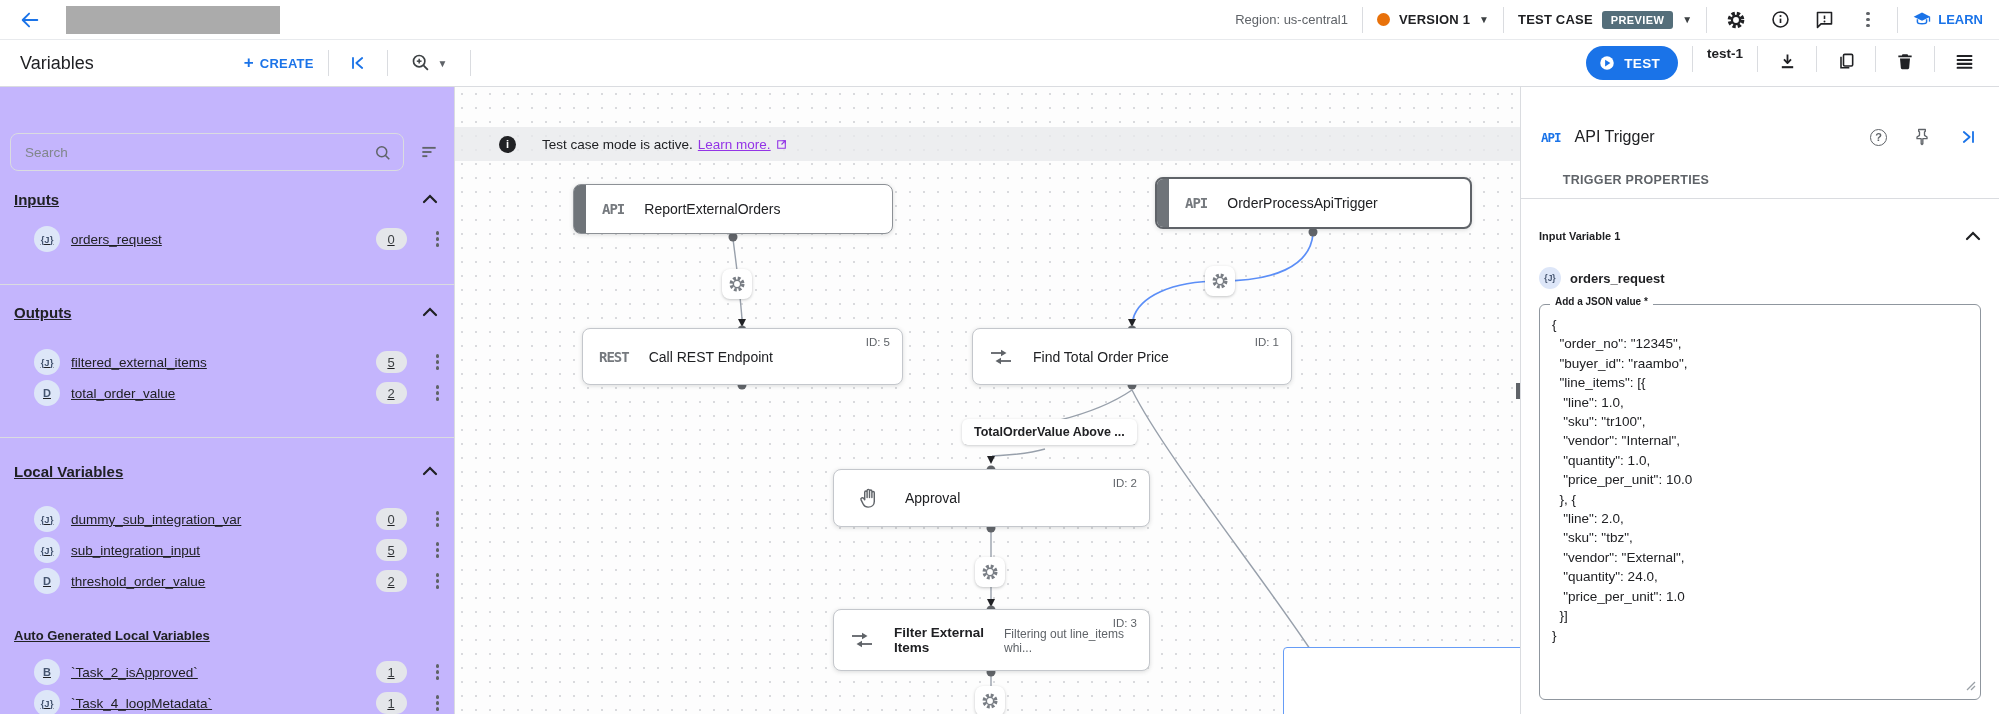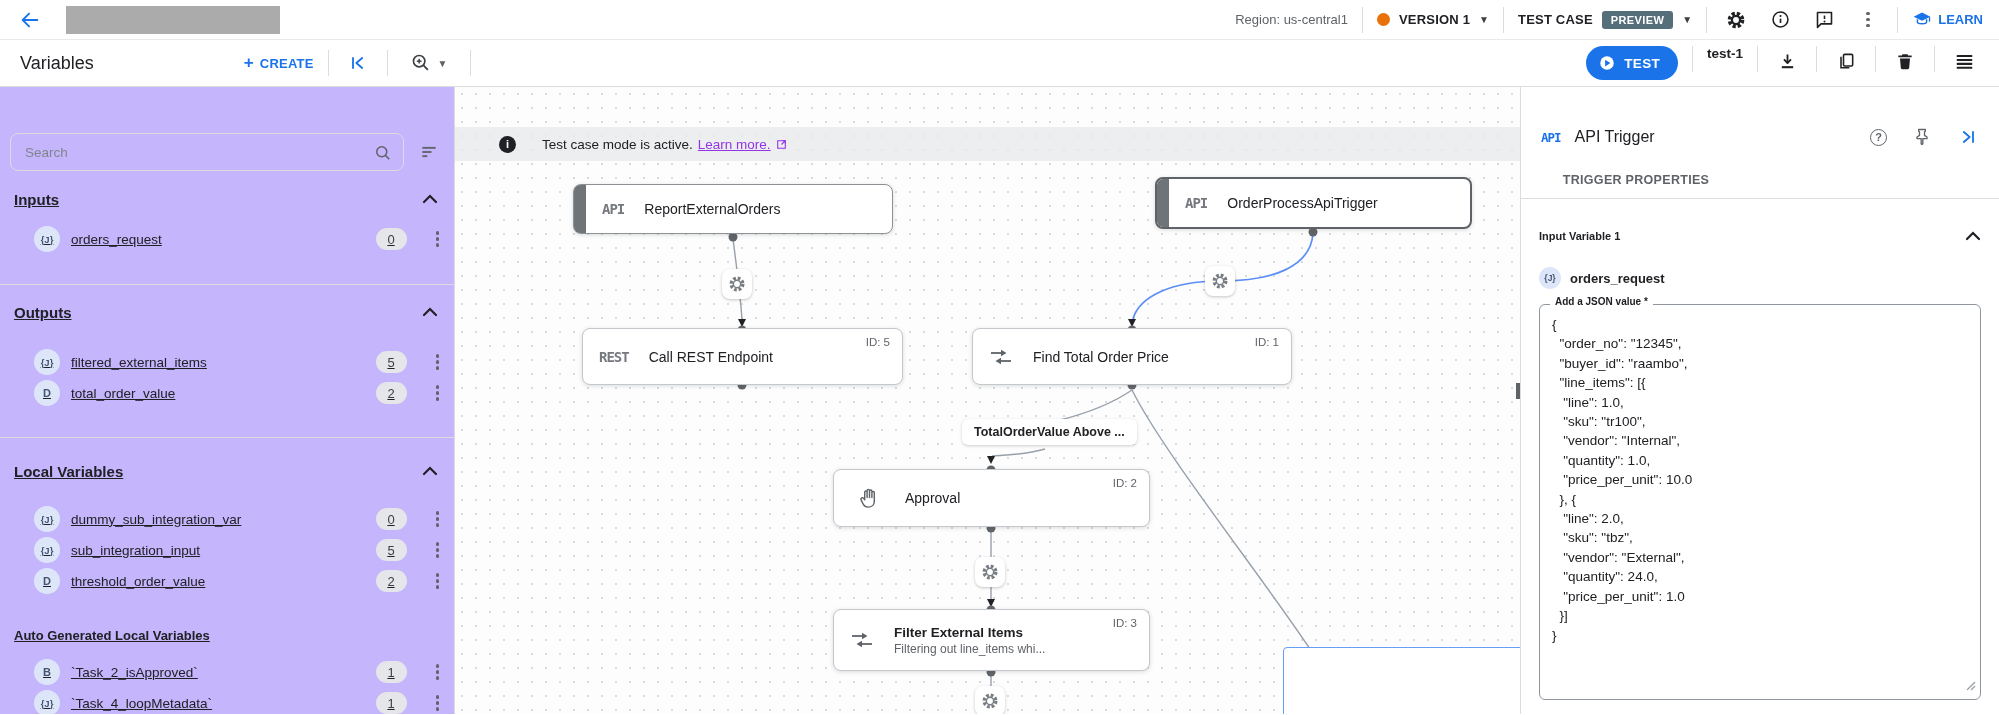--- a/index.html
+++ b/index.html
@@ -515,21 +515,21 @@
 
     <div class="cnode" style="left:378px;top:522px;width:317px;height:62px;">
       <span class="node-icon">
         <svg width="24" height="20" viewBox="0 0 24 20">
             <line x1="2" y1="6" x2="12" y2="6" stroke="#5f6368" stroke-width="1.8"></line>
             <polygon points="12,2.8 17.5,6 12,9.2" fill="#5f6368"></polygon>
             <line x1="22" y1="14" x2="12" y2="14" stroke="#5f6368" stroke-width="1.8"></line>
             <polygon points="12,10.8 6.5,14 12,17.2" fill="#5f6368"></polygon>
           </svg>
       </span>
-      <span class="node-col" style="display:flex;flex-direction:column;">
+      <span class="node-col" style="display:flex;flex-direction:row;">
         <span class="node-title">Filter External Items</span>
         <span class="node-sub">Filtering out line_items whi...</span>
       </span>
       <span class="node-id">ID: 3</span>
     </div>
 
     <div class="ghost-box" style="left:828px;top:560px;width:244px;height:160px;"></div>
 
     <div class="canvas-scroll-thumb"></div>
   </div>

